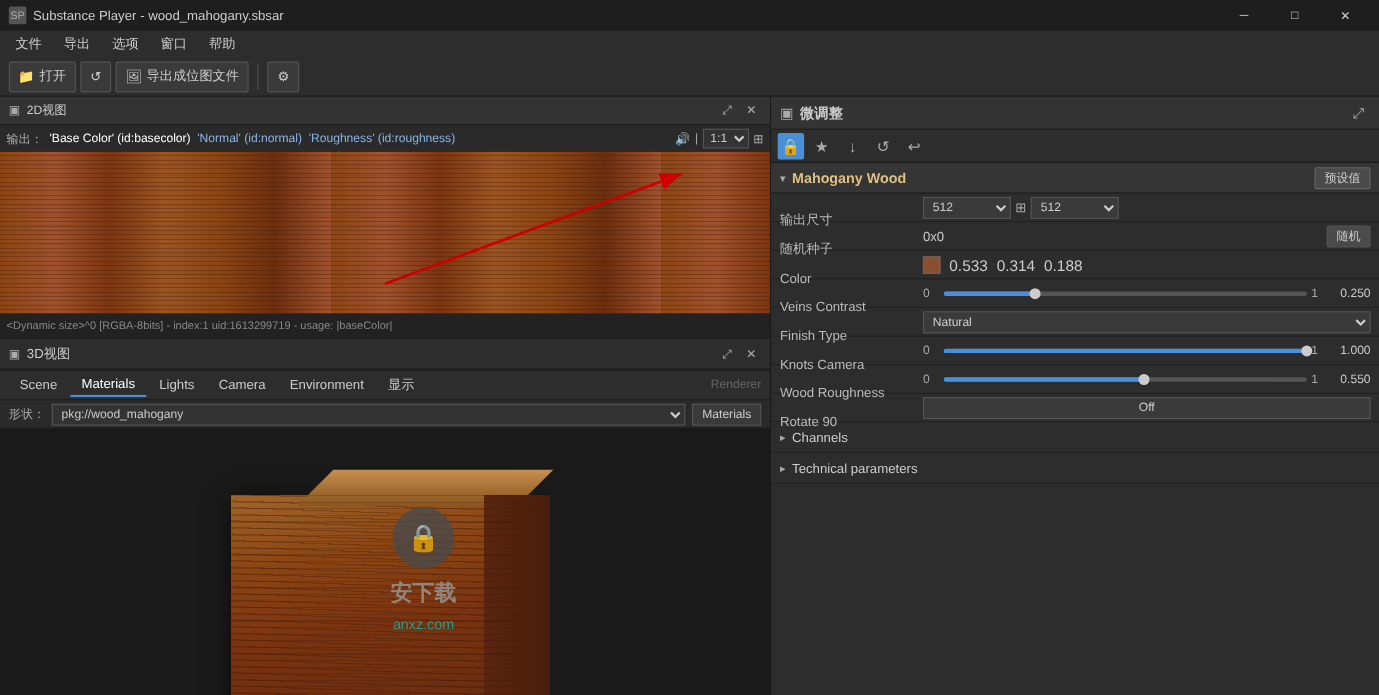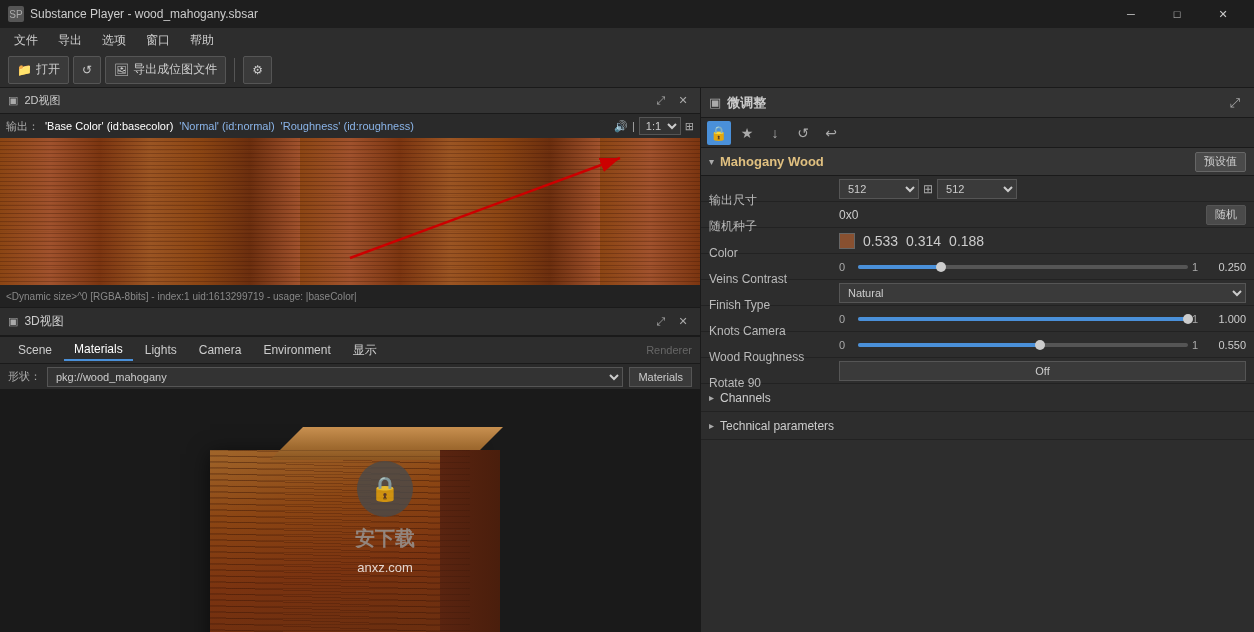--- a/index.html
+++ b/index.html
@@ -729,21 +729,21 @@
               rgba(40,15,5,0.2) 5px,
               rgba(40,15,5,0.2) 6px
             );
             pointer-events:none;
           "></div>
         </div>
 
         <div style="position:absolute;top:40%;left:55%;transform:translate(-50%,-50%);display:flex;flex-direction:column;align-items:center;gap:8px;opacity:0.8;">
           <div style="width:56px;height:56px;background:#4a4a4a;border-radius:50%;display:flex;align-items:center;justify-content:center;font-size:24px;">🔒</div>
           <div style="color:#999;font-size:20px;font-weight:bold;">安下载</div>
-          <div style="color:#ffffff;font-size:13px;">anxz.com</div>
+          <div style="color:#14b8a6;font-size:13px;">anxz.com</div>
         </div>
       </div>
     </div>
 
   </div>
 
   <div class="right-panel">
 
     <div class="right-header">
       <div class="right-header-left">

